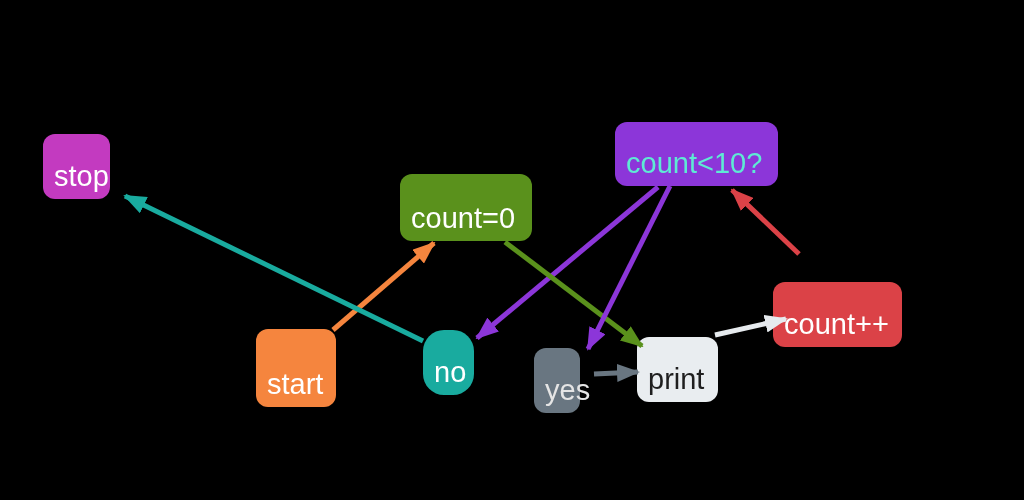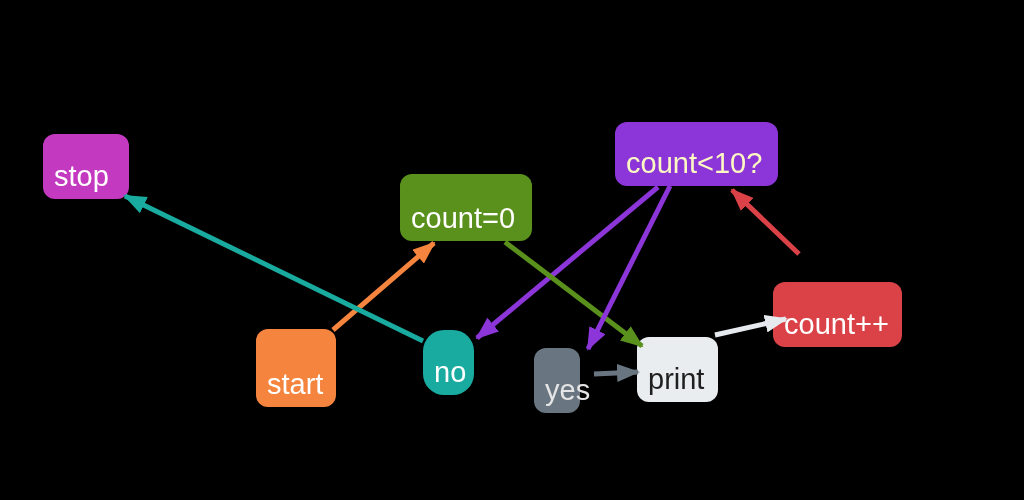--- a/index.html
+++ b/index.html
@@ -38,27 +38,27 @@
     width: 1024px;
     height: 500px;
     pointer-events: none;
   }
 </style>
 </head>
 <body>
 
 <div class="stage" style="width: 1024px; height: 500px; background: rgb(0, 0, 0);">
   <div id="nodes-layer">
-      <div class="node" style="left: 43px; top: 134px; width: 86px; height: 65px; background: rgb(195, 58, 192); color: rgb(255, 255, 255);">
+      <div class="node" style="left: 43px; top: 134px; width: 67px; height: 65px; background: rgb(195, 58, 192); color: rgb(255, 255, 255);">
         <span class="node-label">stop</span>
       </div>
       <div class="node" style="left: 400px; top: 174px; width: 132px; height: 67px; background: rgb(90, 145, 28); color: rgb(255, 255, 255); text-align: center;">
         <span class="node-label">count=0</span>
       </div>
-      <div class="node" style="left: 615px; top: 122px; width: 163px; height: 64px; background: rgb(140, 54, 217); color: #fef9c3;">
+      <div class="node" style="left: 615px; top: 122px; width: 163px; height: 64px; background: rgb(140, 54, 217); color: #5eead4;">
         <span class="node-label">count&lt;10?</span>
       </div>
       <div class="node" style="left: 773px; top: 254px; width: 129px; height: 65px; background: rgb(219, 66, 71); color: rgb(255, 255, 255); margin-top: 28px;">
         <span class="node-label">count++</span>
       </div>
       <div class="node" style="left: 256px; top: 329px; width: 80px; height: 78px; background: rgb(245, 133, 62); color: rgb(255, 255, 255);">
         <span class="node-label">start</span>
       </div>
       <div class="node" style="left: 423px; top: 330px; width: 51px; height: 65px; background: rgb(25, 171, 159); color: rgb(255, 255, 255); border-radius: 21px;">
         <span class="node-label">no</span>

